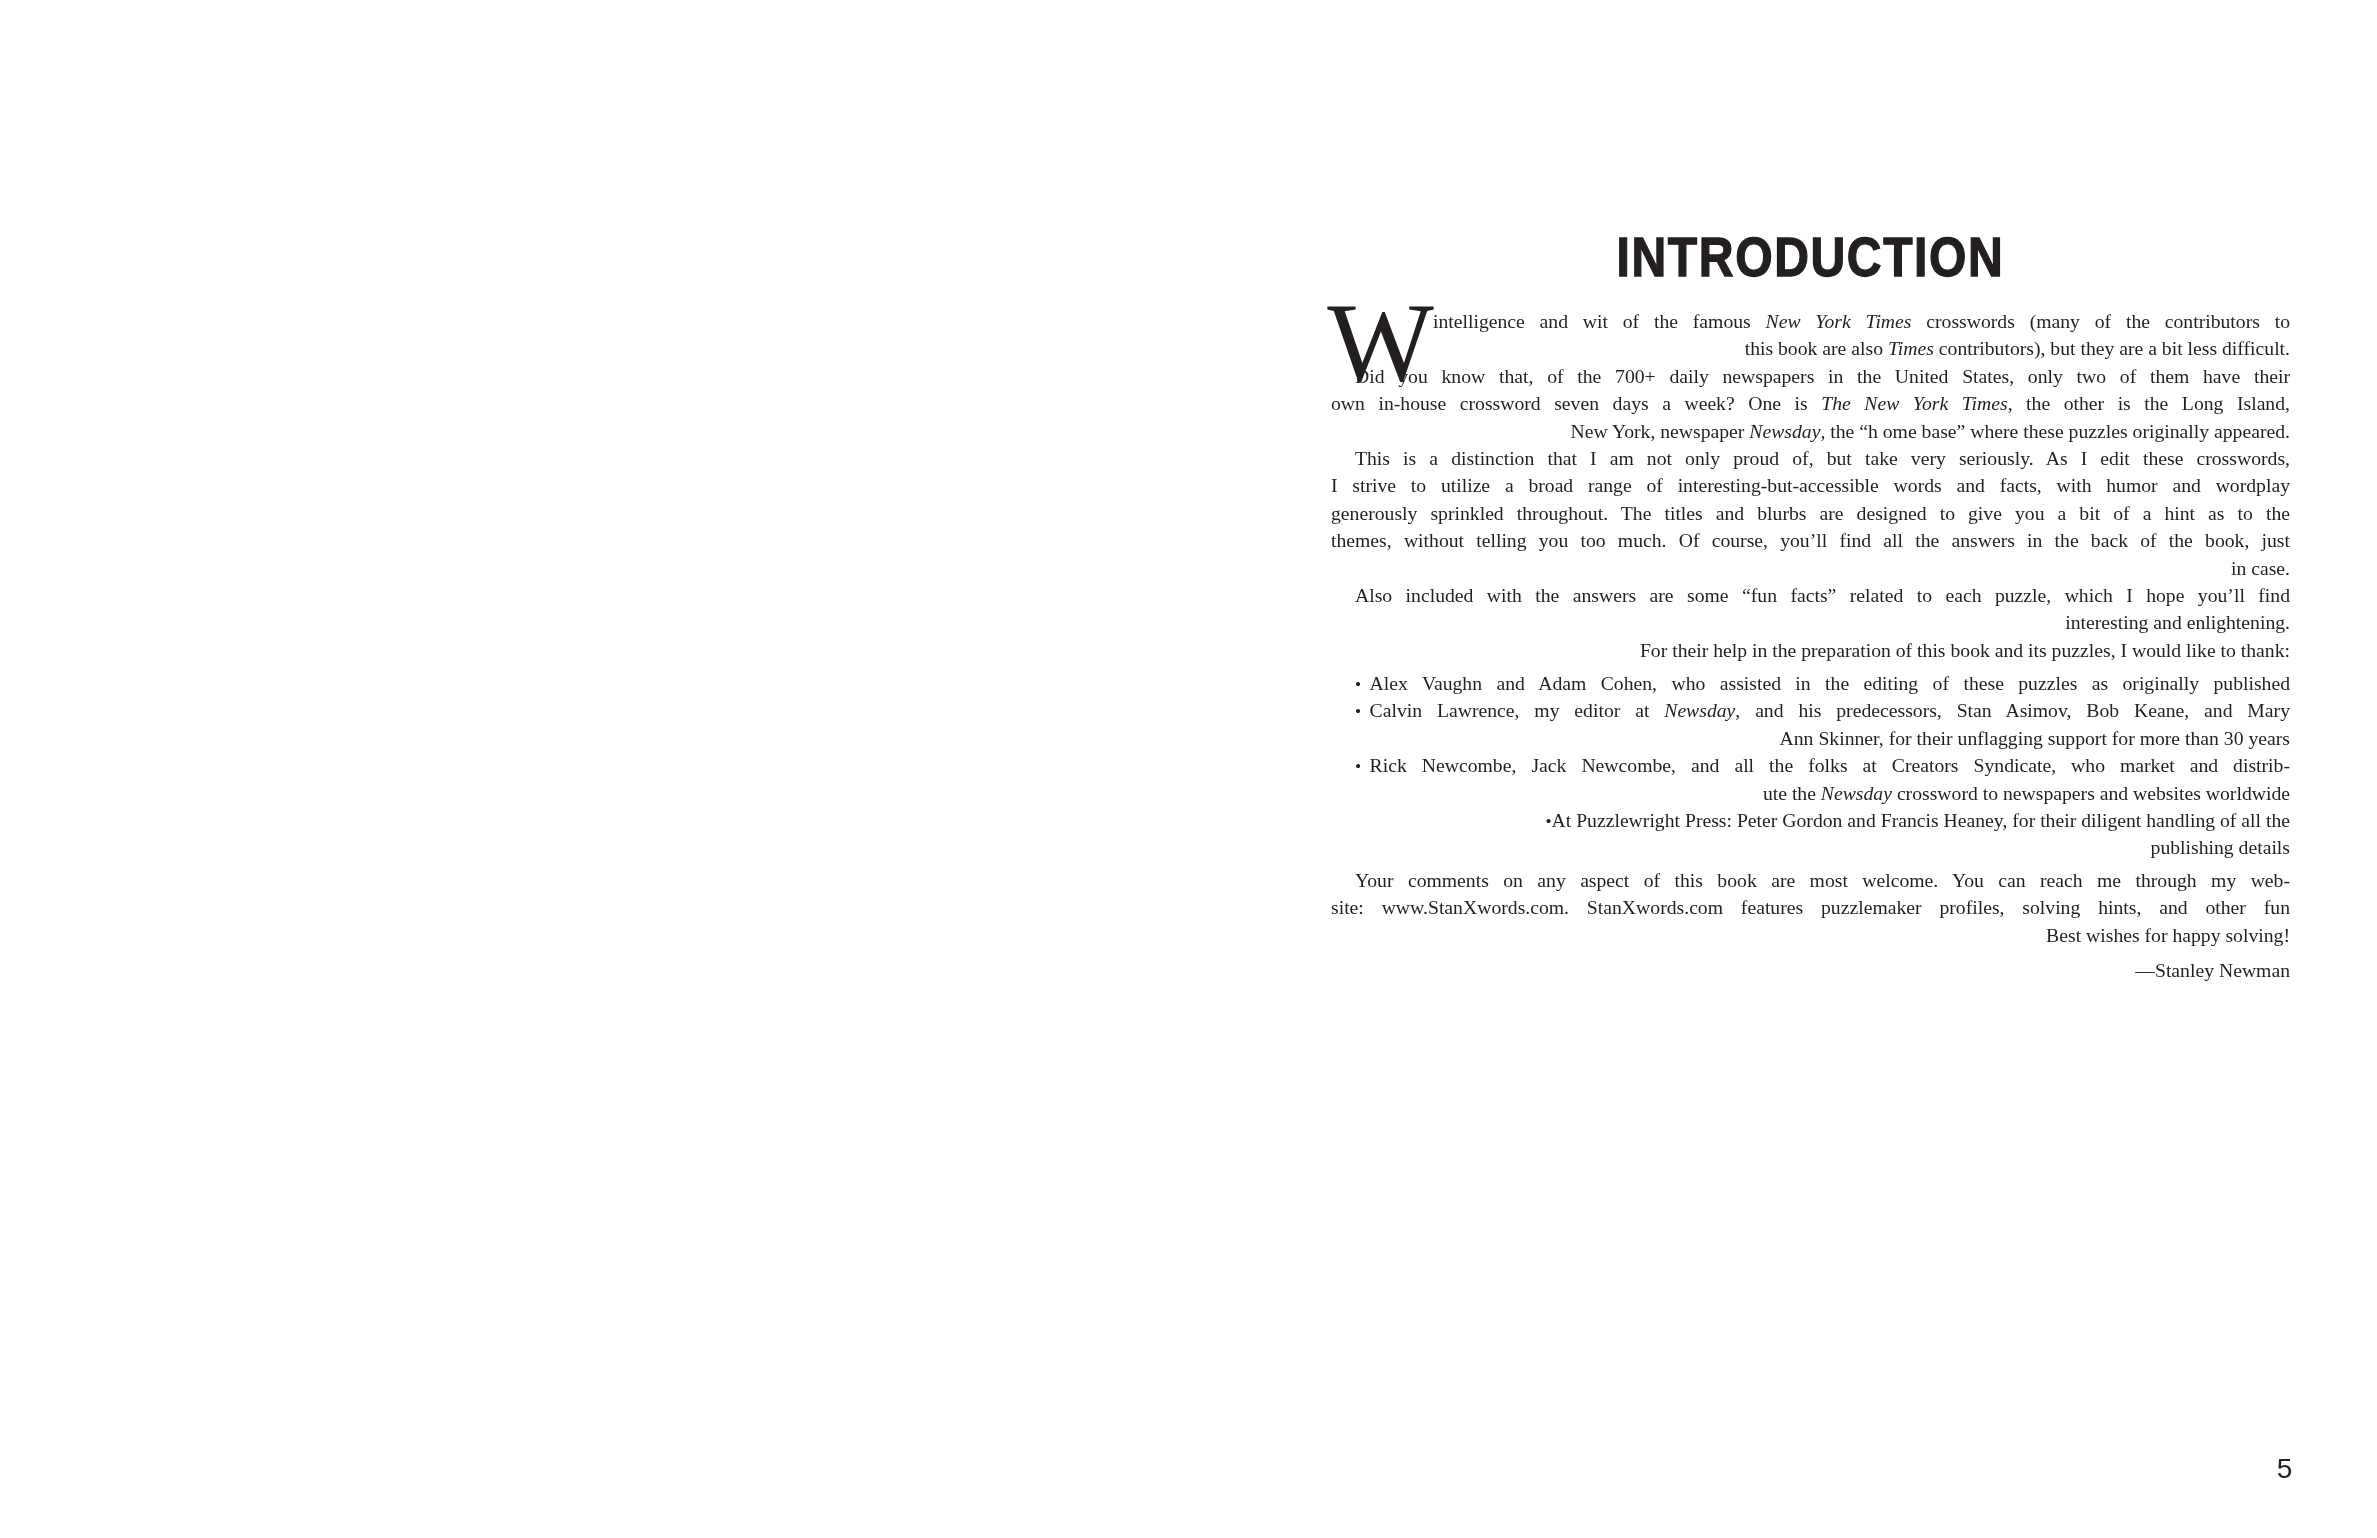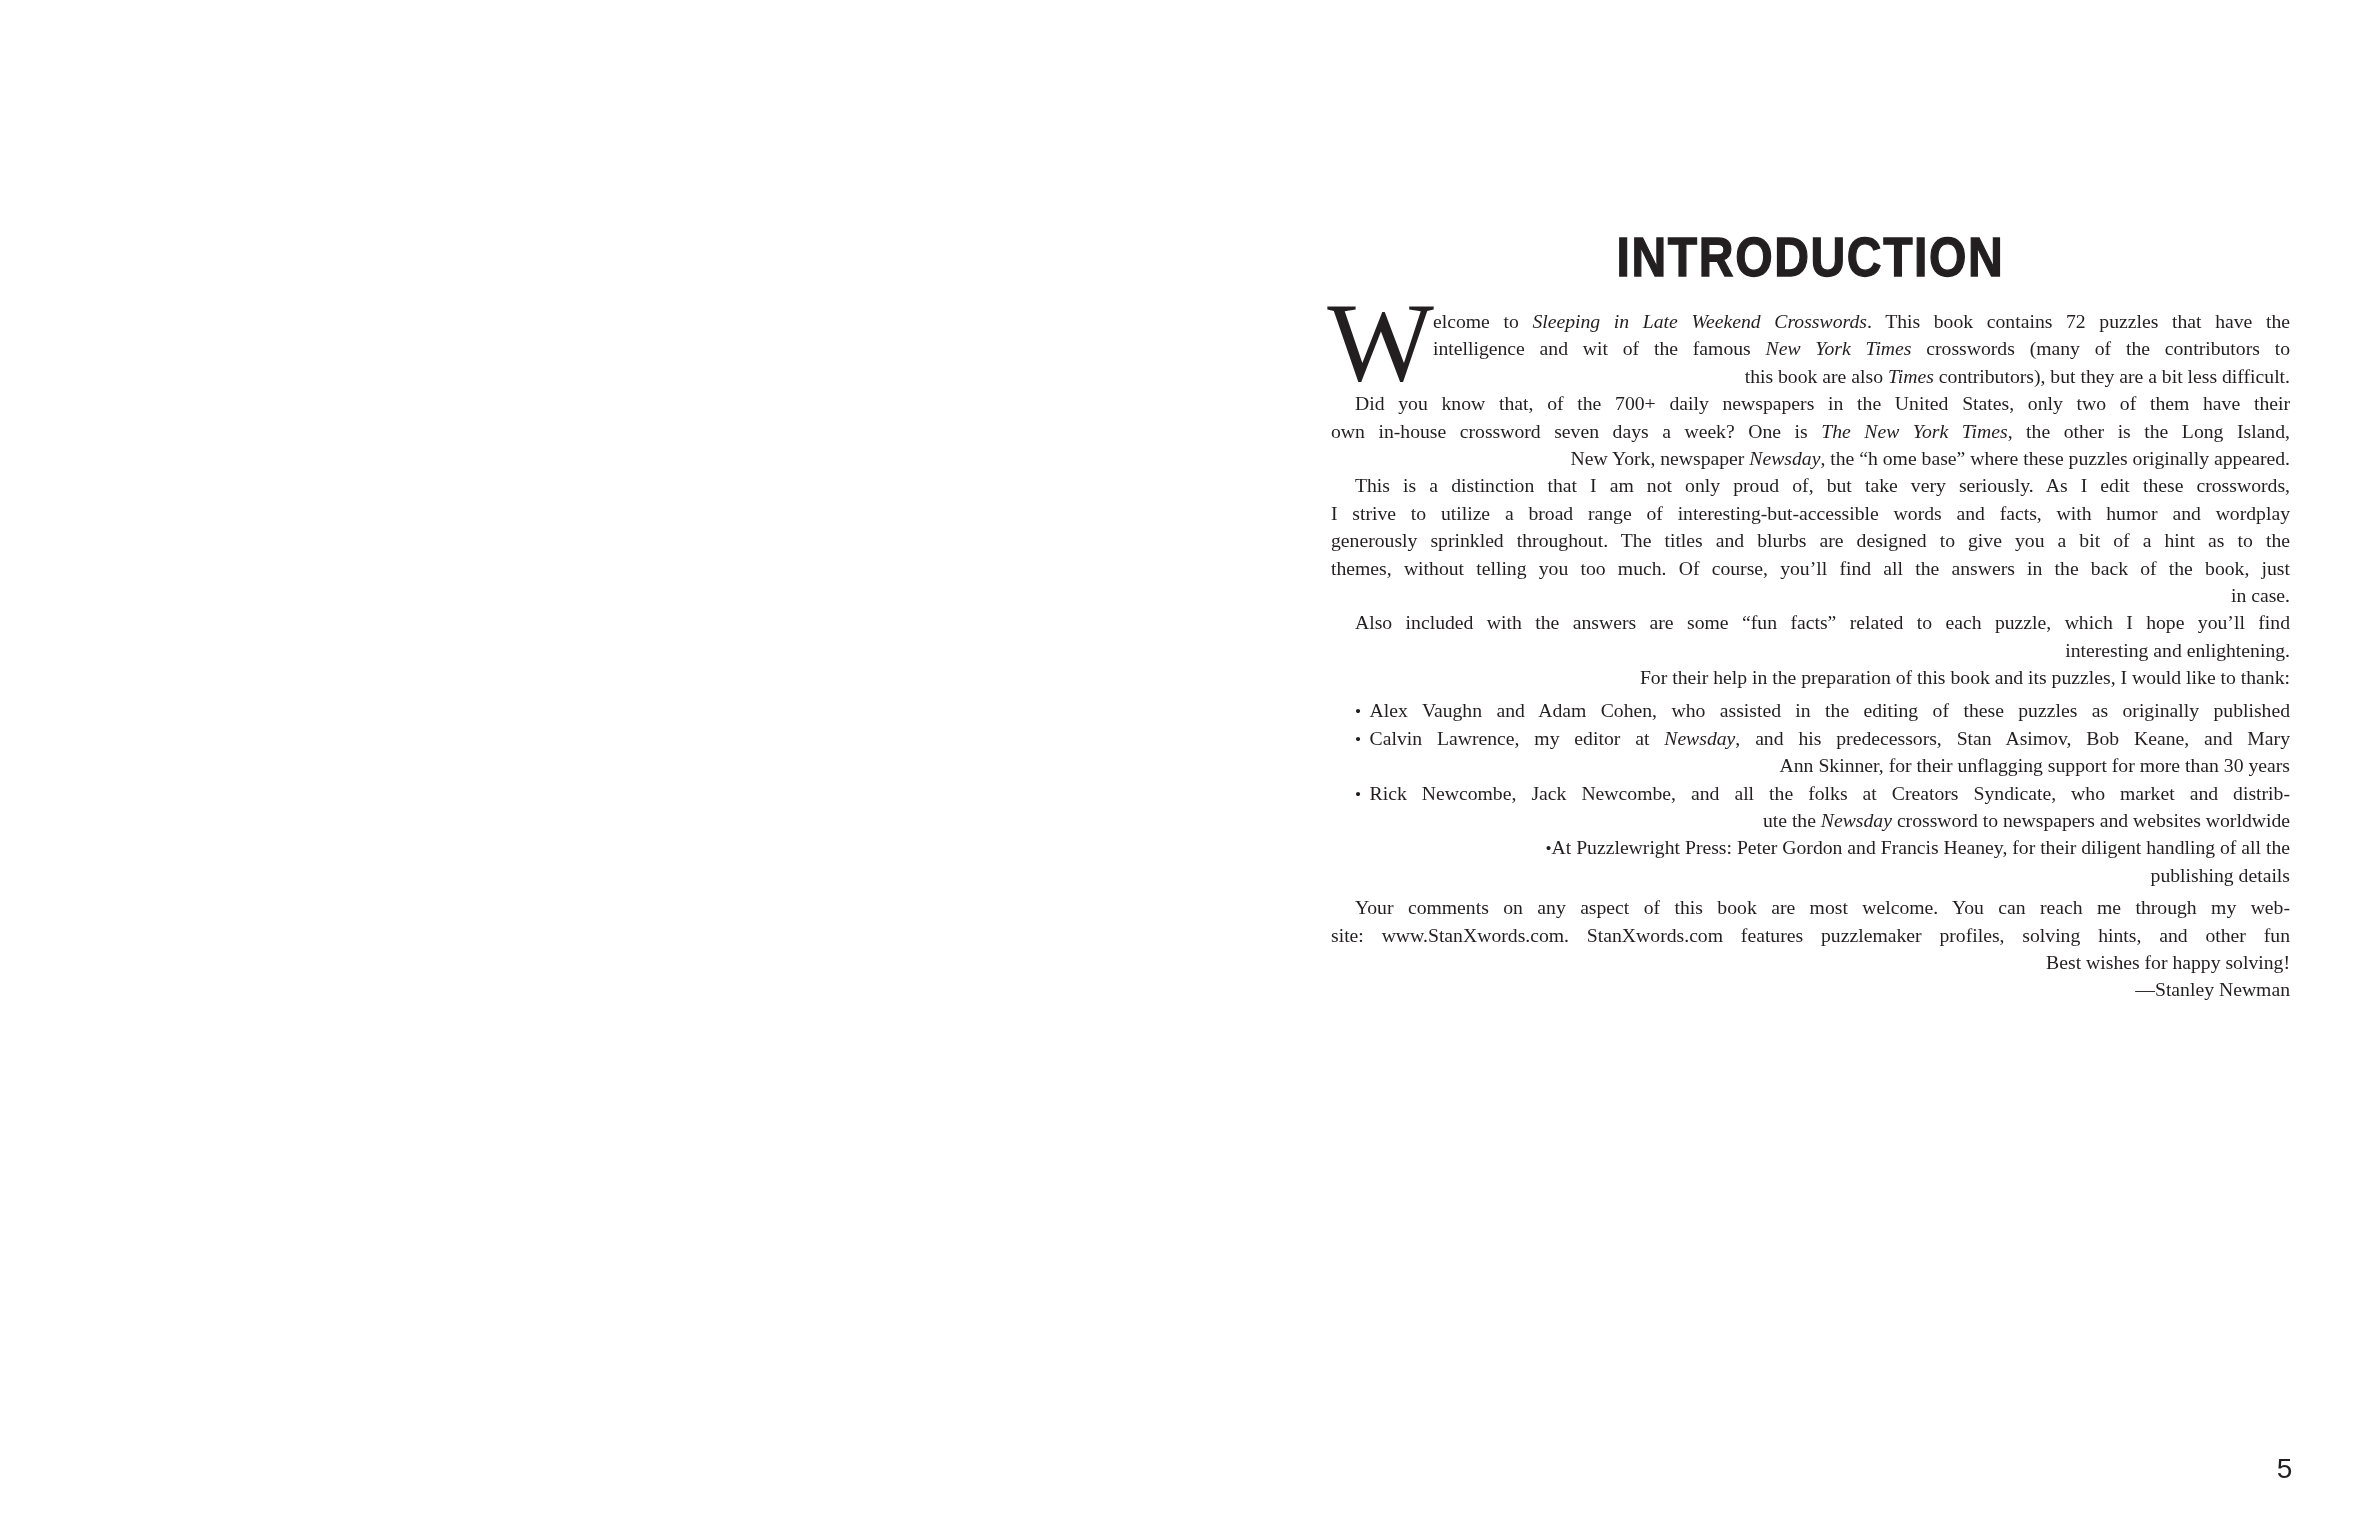--- a/index.html
+++ b/index.html
@@ -63,21 +63,21 @@
   .bullets { margin-top: 6px; }
   .bullet-item .b-first { padding-left: 24px; }
   .bullet-item .b-cont { padding-left: 36px; }
   .bullet {
     display: inline-block;
     width: 14.6px;
     font-size: 17.4px;
   }
   .closing { margin-top: 5px; }
   .signature { text-align: right; }
-  .signature .line { text-align: right; }
+  .signature .line { text-align: right; margin-top: 8px; }
   em { font-style: italic; }
   .pagenum {
     position: absolute;
     left: 2257px; top: 1455px; width: 55px;
     text-align: center;
     font-family: "Liberation Sans", sans-serif;
     font-size: 28px;
     line-height: 28px;
     color: #231f20;
   }
@@ -86,21 +86,20 @@
 <body>
 
 <div class="spread">
   <div class="page-left"></div>
 
   <div class="content">
     <h1 class="title">INTRODUCTION</h1>
     <div class="body">
         <div class="para p-dropcap">
           <div class="dropcap">W</div>
-          <div class="line j"><span>elcome to </span><em>Sleeping in Late Weekend Crosswords</em><span>. This book contains 72 puzzles that have the</span></div>
           <div class="line j"><span>intelligence and wit of the famous </span><em>New York Times</em><span> crosswords (many of the contributors to</span></div>
           <div class="line"><span>this book are also </span><em>Times</em><span> contributors), but they are a bit less difficult.</span></div>
         </div>
         <div class="para">
           <div class="line j ind"><span>Did you know that, of the 700+ daily newspapers in the United States, only two of them have their</span></div>
           <div class="line j"><span>own in-house crossword seven days a week? One is </span><em>The New York Times</em><span>, the other is the Long Island,</span></div>
           <div class="line"><span>New York, newspaper </span><em>Newsday</em><span>, the “h ome base” where these puzzles originally appeared.</span></div>
         </div>
         <div class="para">
           <div class="line j ind"><span>This is a distinction that I am not only proud of, but take very seriously. As I edit these crosswords,</span></div>

